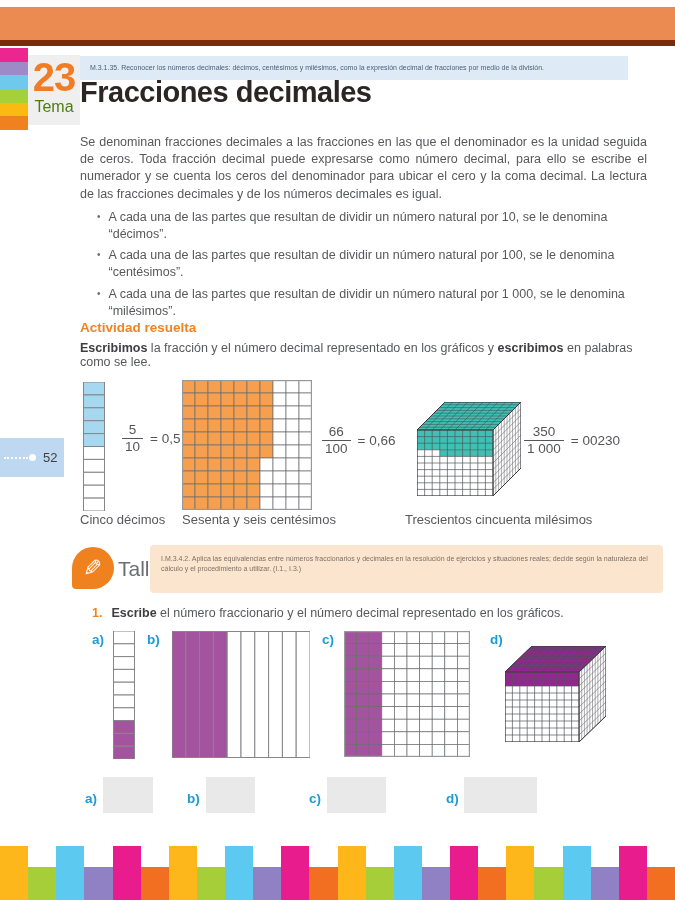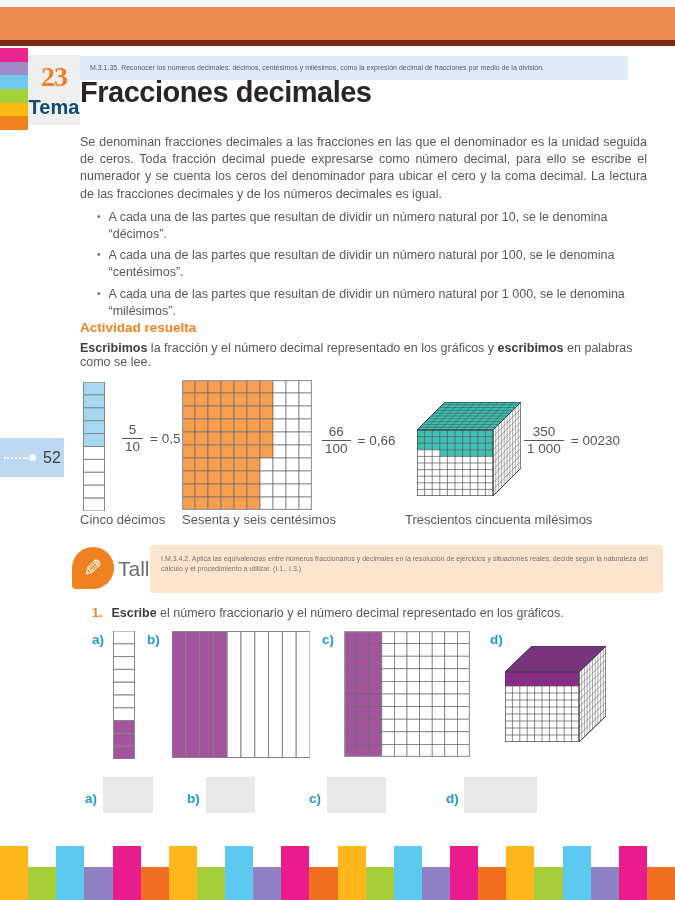--- a/index.html
+++ b/index.html
@@ -8,22 +8,22 @@
     background:#ffffff;font-family:"Liberation Sans", sans-serif;
     -webkit-font-smoothing:antialiased;
   }
   
   .top-band{position:absolute;left:0;top:7px;width:675px;height:33px;background:#EC8B51;}
   .top-maroon{position:absolute;left:0;top:40px;width:675px;height:6px;background:#7B2A10;}
   
   .topic-tabs{position:absolute;left:0;top:48px;width:28px;}
   .topic-tabs div{width:28px;height:13.7px;}
   .tema-box{position:absolute;left:28px;top:55px;width:52px;height:70px;background:#EFEFEF;text-align:center;}
-  .tema-num{color:#F07D26;font-size:28px;font-weight:bold;line-height:44px;letter-spacing:-1px;font-family:Liberation Serif, serif;}
-  .tema-lab{color:#0c4a6e;font-size:20px;line-height:16px;font-weight:bold;}
+  .tema-num{color:#F07D26;font-size:40px;font-weight:bold;line-height:44px;letter-spacing:-1px;}
+  .tema-lab{color:#4d7c0f;font-size:16px;line-height:16px;}
   
   .standard-box{position:absolute;left:80px;top:56px;width:548px;box-sizing:border-box;
     background:#DEEBF6;color:#4A5F75;font-size:7px;line-height:10px;padding:7px 10px;}
   
   .page-title{position:absolute;left:80px;top:76px;font-size:29px;font-weight:bold;
     color:#2B2623;letter-spacing:-0.5px;}
   
   .intro{position:absolute;left:80px;top:134px;width:567px;color:#57585B;font-size:12.5px;line-height:17.2px;}
   .intro p{margin:0;text-align:justify;}
   .bullets{margin-top:6px;}
@@ -50,21 +50,21 @@
   
   .ex-line{position:absolute;left:92px;top:606px;width:560px;color:#57585B;font-size:12.5px;display:flex;}
   .ex-num{color:#F5821F;font-weight:bold;margin-right:9px;}
   .bluelab{position:absolute;color:#1D9BD7;font-weight:bold;font-size:13.5px;}
   .ansbox{position:absolute;background:#E9E9EA;}
   
   .page-badge{position:absolute;left:0;top:438px;width:64px;height:39px;background:#BDD8F0;
     display:flex;align-items:center;}
   .badge-dots{width:24px;margin-left:4px;border-top:2px dotted #ffffff;}
   .badge-dot{width:7px;height:7px;border-radius:50%;background:#ffffff;margin-left:1px;}
-  .badge-num{color:#414042;font-size:16px;margin-left:7px;}
+  .badge-num{color:#414042;font-size:13px;margin-left:7px;}
   
   .bottom-bars{position:absolute;left:0;top:846px;width:675px;height:54px;}
   .bottom-bars div{position:absolute;bottom:0;width:28.2px;}
 </style>
 </head>
 <body>
 
 <div class="top-band"></div>
 <div class="top-maroon"></div>
 

